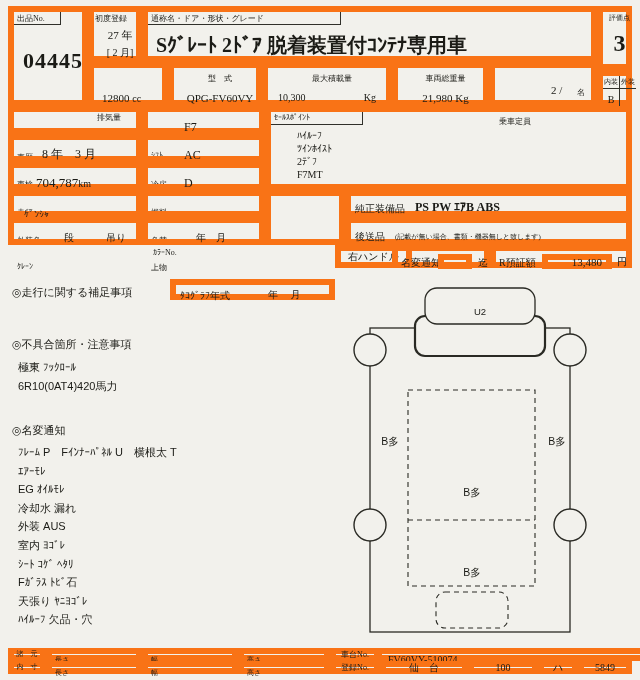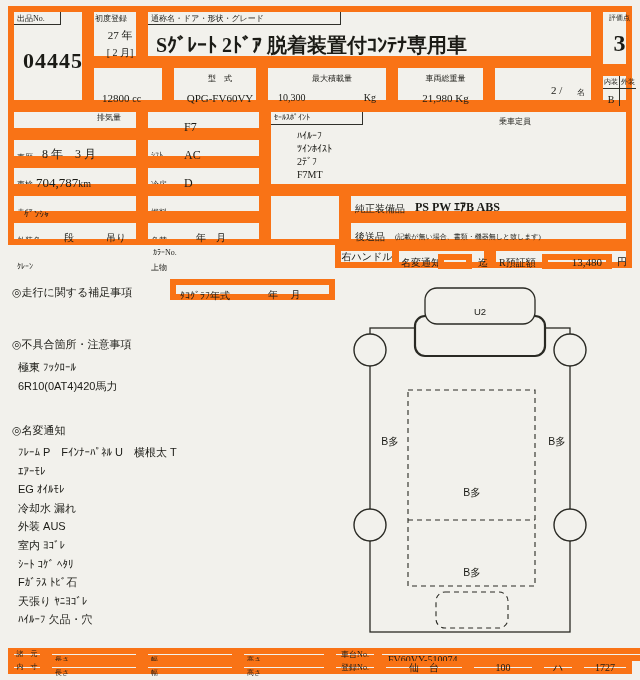--- a/index.html
+++ b/index.html
@@ -137,21 +137,21 @@
   <div class="box" style="left:265px;top:190px;width:80px;height:55px"></div>
   <div class="box" style="left:345px;top:190px;width:287px;height:27px">
     <div class="p f10" style="left:4px;top:7px">純正装備品</div>
     <div class="p f12 b" style="left:64px;top:5px">PS PW ｴｱB ABS</div>
   </div>
   <div class="box" style="left:345px;top:217px;width:287px;height:28px">
     <div class="p f10" style="left:4px;top:8px">後送品</div>
     <div class="p f7" style="left:44px;top:10px">(記載が無い場合、書類・機器無しと致します)</div>
   </div>
 
-  <div class="box ctr f10" style="left:335px;top:245px;width:64px;height:23px">右ハンドル</div>
+  <div class="box ctr f10" style="left:335px;top:245px;width:77px;height:23px">右ハンドル</div>
   <div class="box" style="left:392px;top:245px;width:98px;height:23px">
     <div class="p f9" style="left:3px;top:6px">名変通知</div>
     <div class="box" style="left:40px;top:3px;width:34px;height:15px"></div>
     <div class="p f9" style="left:80px;top:6px">迄</div>
   </div>
   <div class="box" style="left:490px;top:245px;width:142px;height:23px">
     <div class="p f9" style="left:3px;top:6px">R預証額</div>
     <div class="box" style="left:46px;top:3px;width:70px;height:15px;display:flex;align-items:center;justify-content:flex-end;padding-right:4px;font-size:11px">13,480</div>
     <div class="p f10" style="left:121px;top:5px">円</div>
   </div>
@@ -222,15 +222,15 @@
   <div class="box" style="left:142px;top:661px;width:96px;height:13px">
       <span class="p f7" style="left:3px;top:2px">幅</span>
     </div>
   <div class="box" style="left:238px;top:661px;width:92px;height:13px">
       <span class="p f7" style="left:3px;top:2px">高さ</span>
     </div>
   <div class="box ctr f8" style="left:330px;top:661px;width:50px;height:13px">登録No.</div>
   <div class="box ctr f10" style="left:380px;top:661px;width:88px;height:13px">仙　台</div>
   <div class="box ctr f10" style="left:468px;top:661px;width:70px;height:13px">100</div>
   <div class="box ctr f10" style="left:538px;top:661px;width:40px;height:13px">ハ</div>
-  <div class="box ctr f10" style="left:578px;top:661px;width:54px;height:13px">1727</div>
+  <div class="box ctr f10" style="left:578px;top:661px;width:54px;height:13px">5849</div>
 
 </div>
 
 </body></html>

